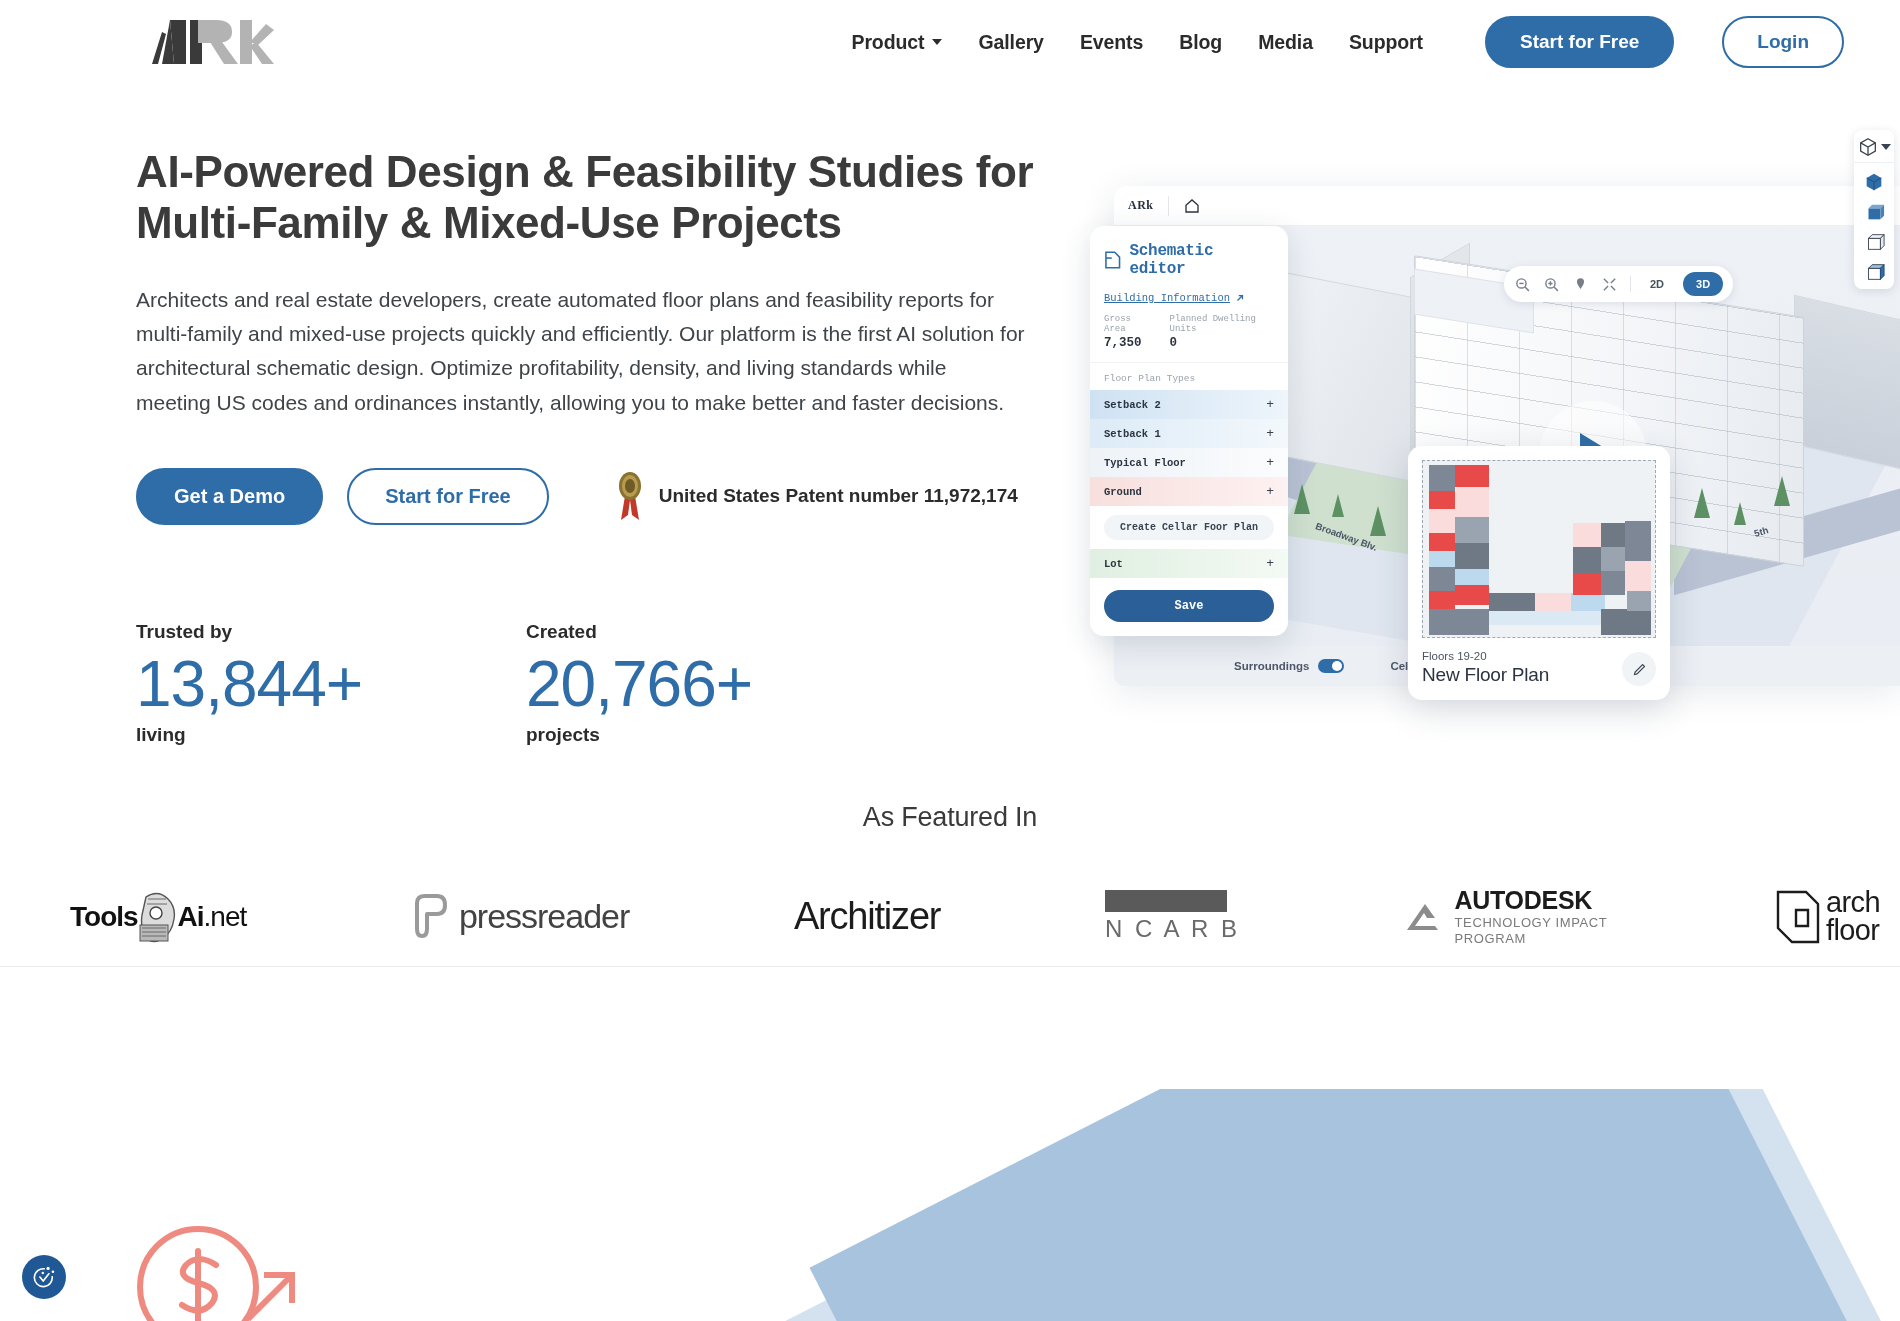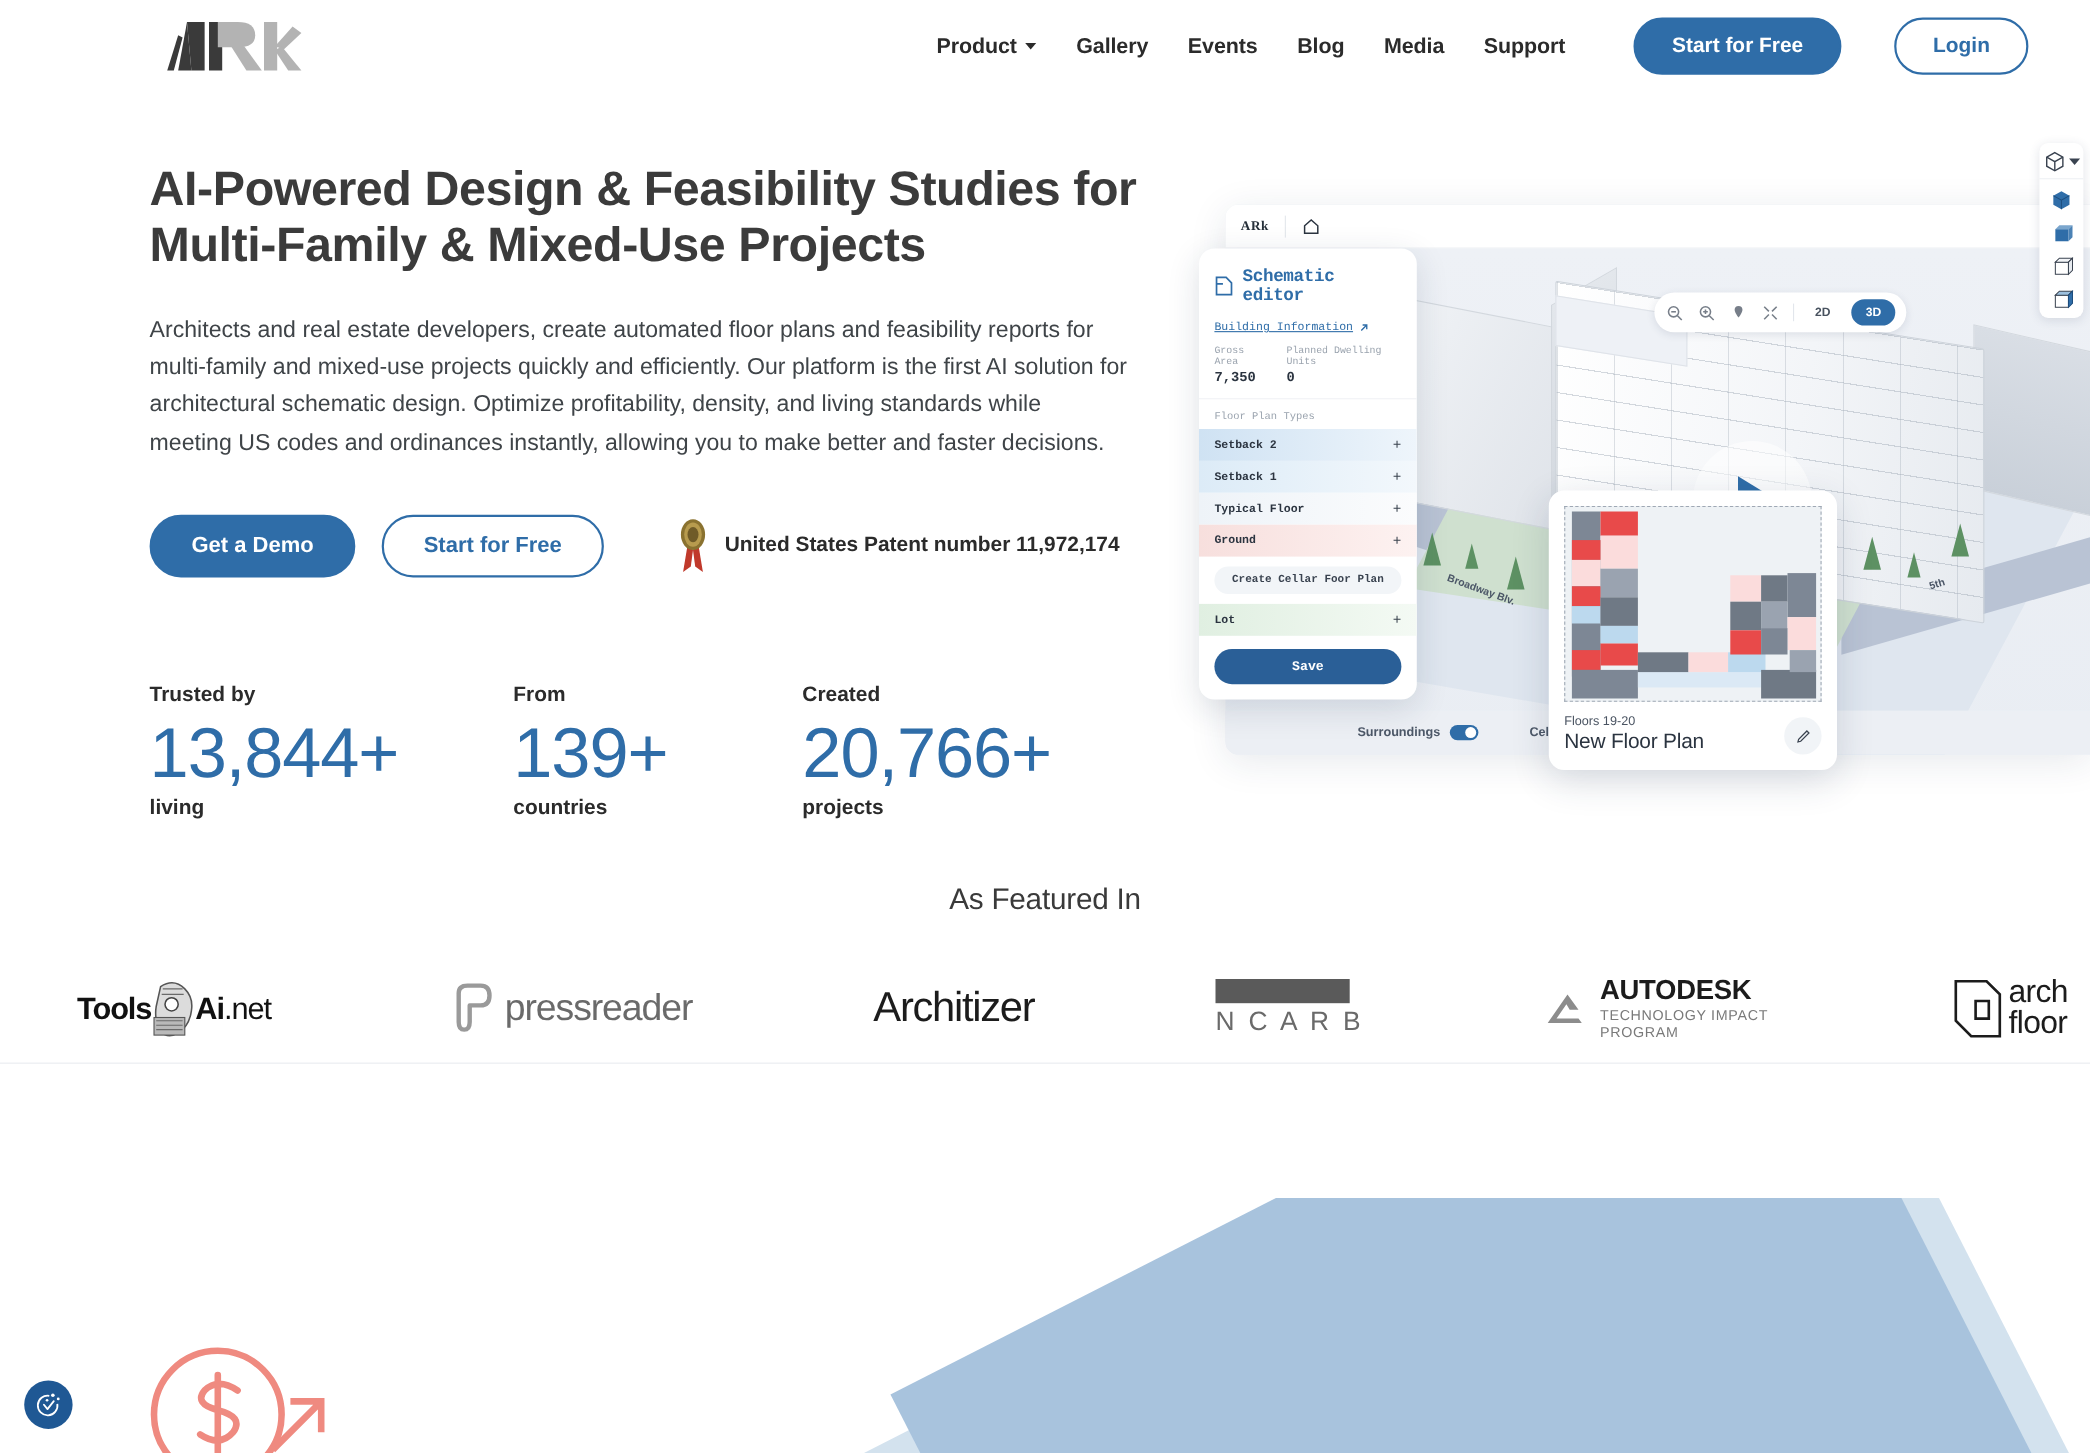--- a/index.html
+++ b/index.html
@@ -374,25 +374,20 @@
         </svg>
         <span class="patent-text">United States Patent number 11,972,174</span>
       </div>
     </div>
 
     <div class="stats" style="padding-left:0">
       <div class="stat">
         <div class="stat-top">Trusted by</div>
         <div class="stat-num">13,844+</div>
         <div class="stat-bot">living</div>
-      </div>
-      <div class="stat">
-        <div class="stat-top">From</div>
-        <div class="stat-num">139+</div>
-        <div class="stat-bot">countries</div>
       </div>
       <div class="stat">
         <div class="stat-top">Created</div>
         <div class="stat-num">20,766+</div>
         <div class="stat-bot">projects</div>
       </div>
     </div>
   </div>
 
   <div class="mock">
@@ -618,21 +613,21 @@
         <path d="M16 12 h18 M15 17 h20" stroke="#6a6a6a" stroke-width="1.2"></path>
       </svg>
       <span style="font-size:28px;font-weight:700;color:#111;letter-spacing:-1px">Ai</span>
       <span style="font-size:28px;font-weight:400;color:#111;letter-spacing:-1px">.net</span>
     </div>
 
     <div class="logo-item">
       <svg width="40" height="48" viewBox="0 0 40 48">
         <path d="M6 10 q0-7 8-7 h12 q8 0 8 9 q0 9-8 9 h-10 v15 q0 7-5 7 q-5 0-5-7 Z" fill="none" stroke="#9a9a9a" stroke-width="4" stroke-linejoin="round"></path>
       </svg>
-      <span style="font-size:34px;font-weight:400;color:#4d7c0f;letter-spacing:-1px;margin-left:8px">pressreader</span>
+      <span style="font-size:34px;font-weight:400;color:#6d28d9;letter-spacing:-1px;margin-left:8px">pressreader</span>
     </div>
 
     <div class="logo-item">
       <span style="font-size:38px;font-weight:400;color:#1c1c1c;letter-spacing:-1.2px">Architizer</span>
     </div>
 
     <div class="logo-item" style="flex-direction:column;align-items:stretch">
       <div style="height:22px;background:#5a5a5a;width:122px"></div>
       <span style="font-size:24px;font-weight:300;color:#6a6a6a;letter-spacing:3px;margin-top:3px">N C A R B</span>
     </div>

